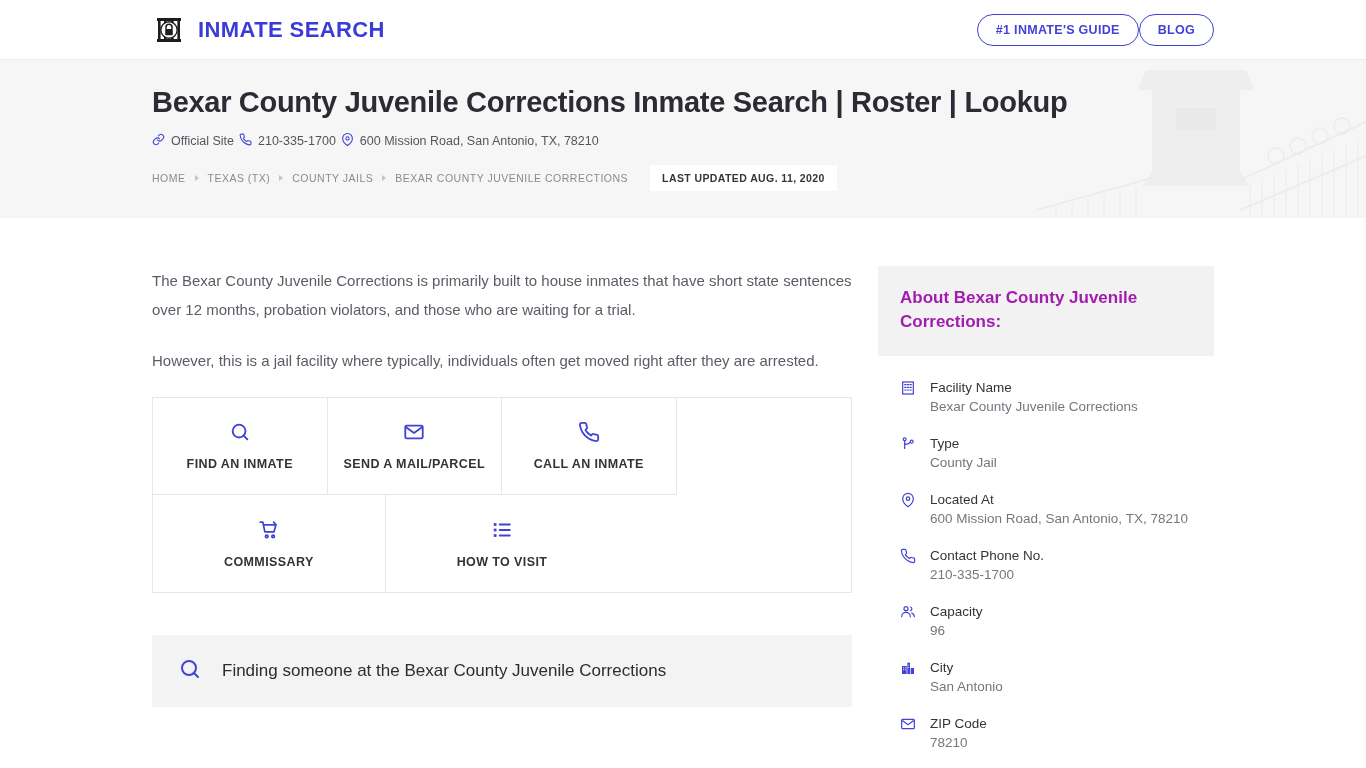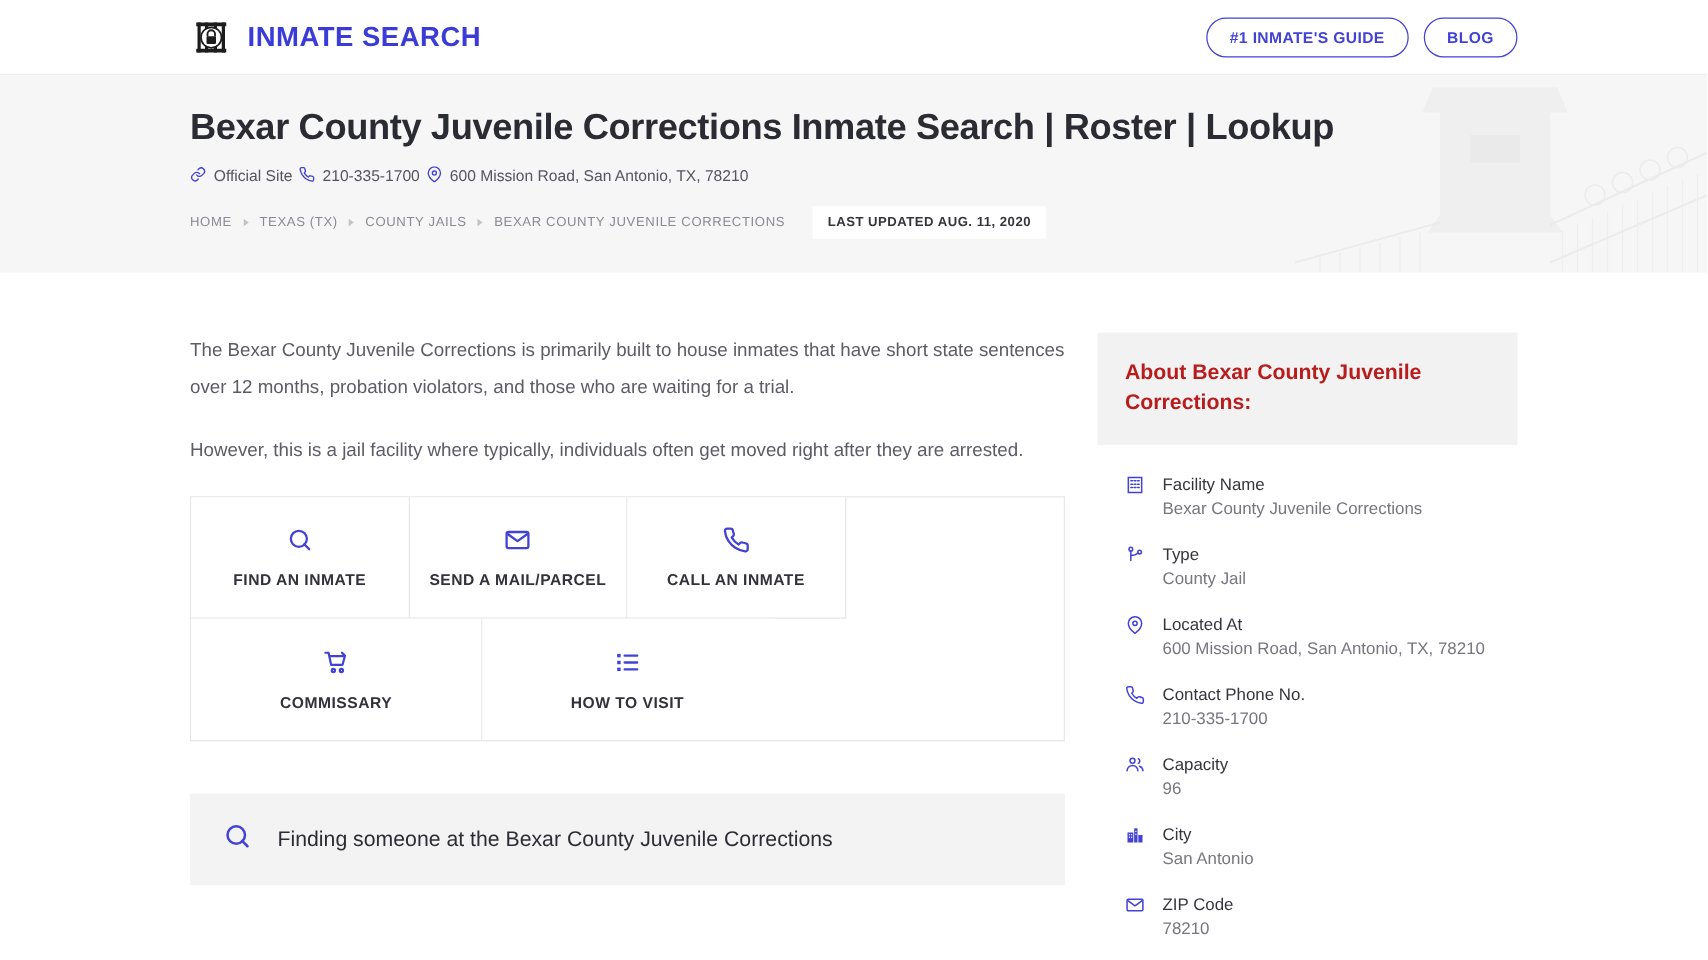--- a/index.html
+++ b/index.html
@@ -26,21 +26,21 @@
     display: flex; align-items: center; justify-content: center;
   }
   .brand-text {
     font-size: 22px;
     font-weight: bold;
     letter-spacing: 0.4px;
     color: #3b3bd8;
   }
   .header-actions {
     margin-left: auto;
-    display: flex; align-items: center; gap: 12px;
+    display: flex; align-items: center; 
   }
   .pill-btn {
     border: 1px solid #4242d4;
     border-radius: 20px;
     color: #4242d4;
     background: #fff;
     font-size: 12.5px;
     font-weight: bold;
     letter-spacing: 0.3px;
     padding: 8px 18px;
@@ -164,21 +164,21 @@
     font-weight: normal;
     color: #2c2c34;
   }
   
   .side-card { background: #ffffff; }
   .side-head {
     background: #f2f2f3;
     padding: 20px 22px 22px 22px;
     font-size: 17px;
     font-weight: bold;
-    color: #b91c1c;
+    color: #a21caf;
     line-height: 24px;
   }
   .side-list { padding: 22px 22px 0 22px; }
   .side-row {
     display: flex; gap: 12px;
     margin-bottom: 17px;
   }
   .side-ico { flex: none; width: 18px; padding-top: 2px; }
   .side-label {
     font-size: 13.5px;

